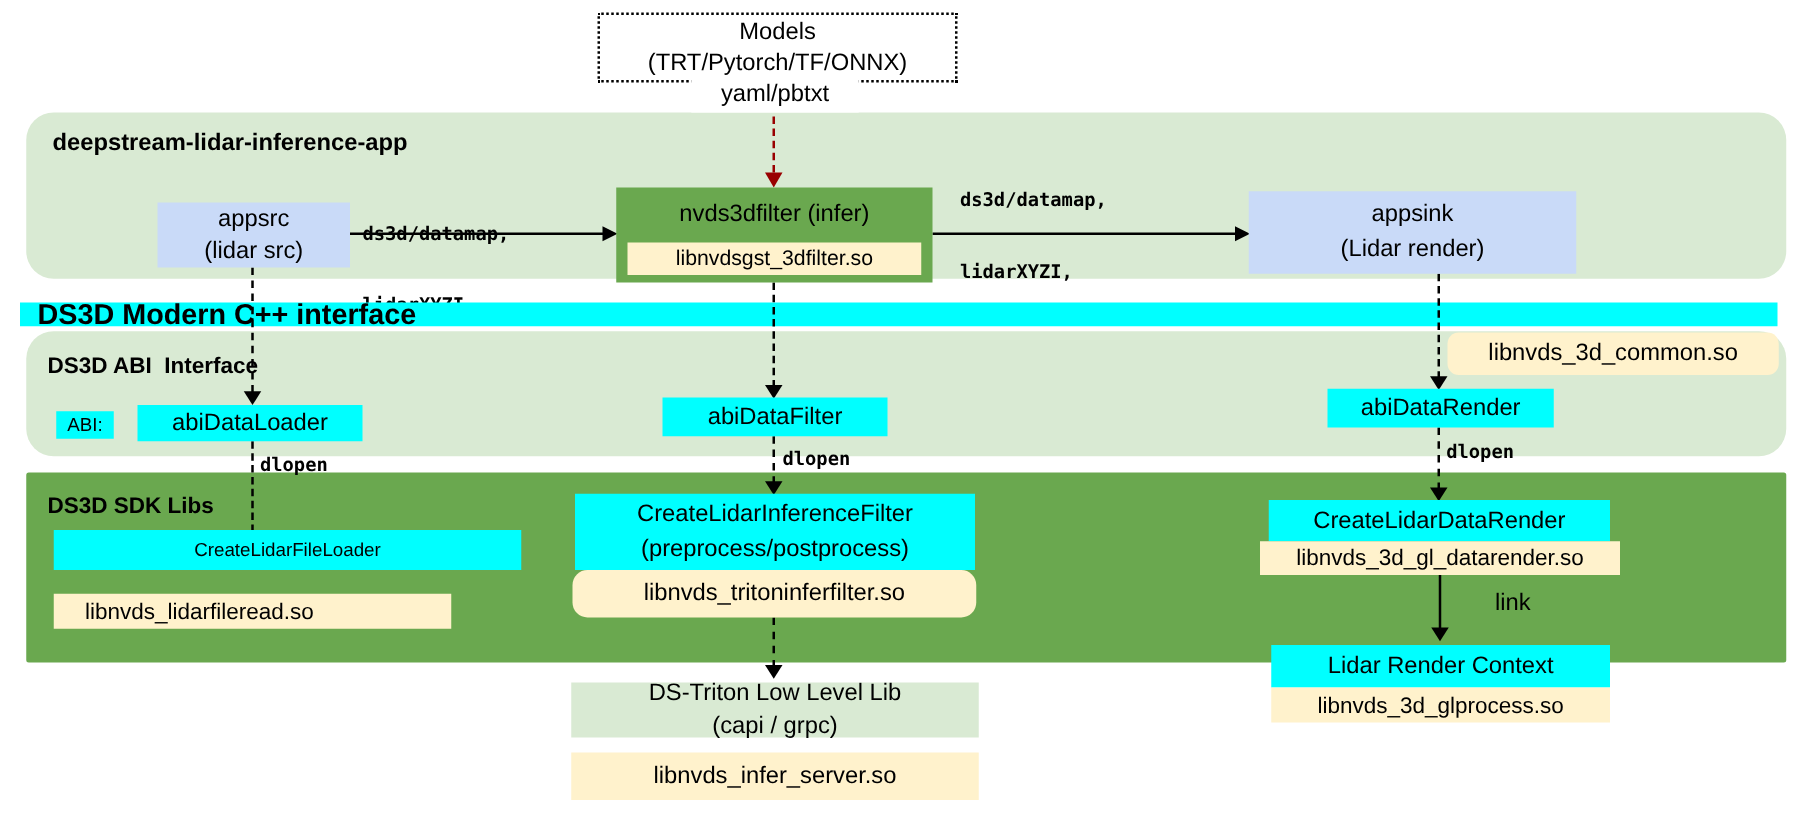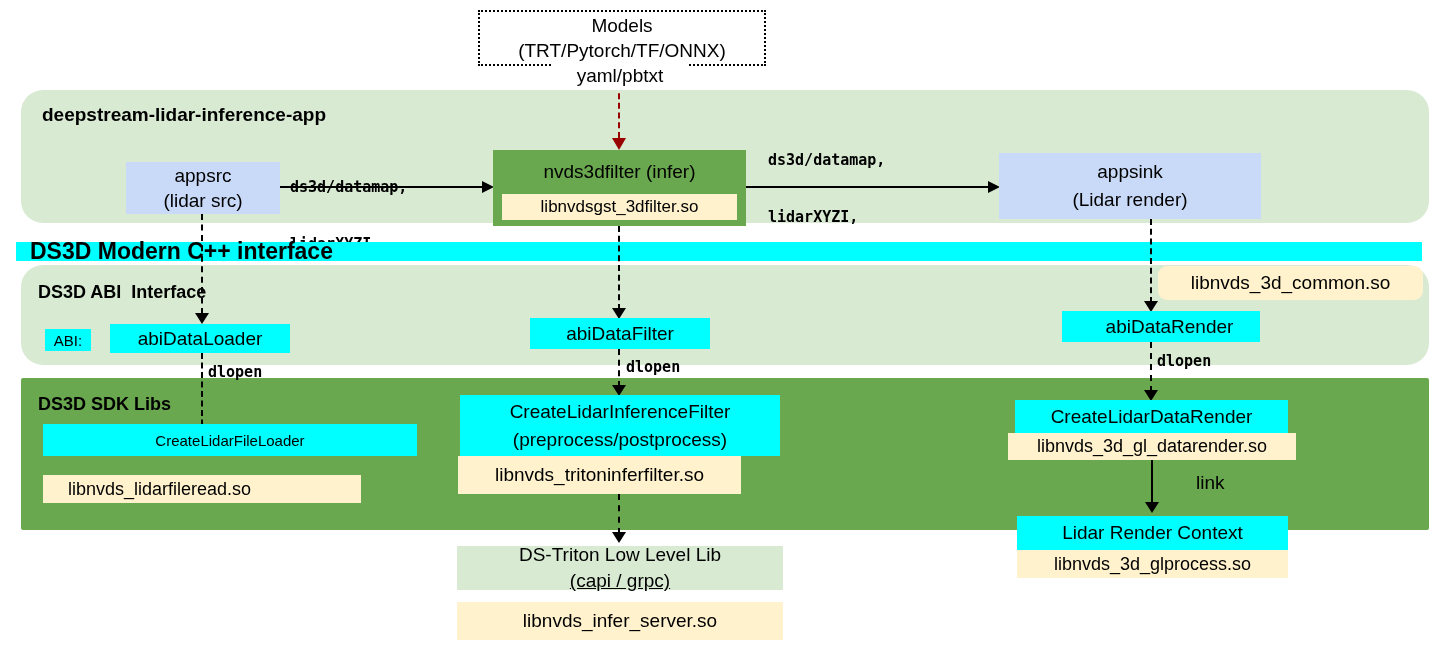--- a/index.html
+++ b/index.html
@@ -80,21 +80,21 @@
   </div>
 
   <div class="abs section" style="left:21px;top:265px;width:1408px;height:100px;">
     <div class="abs title" style="left:17px;top:17px;font-size:18px;text-align:right;">DS3D ABI  Interface</div>
   </div>
   <div class="abs center creambox z3" style="left:1158px;top:266px;width:265px;height:34px;border-radius:9px;font-size:19px;">libnvds_3d_common.so</div>
 
   <div class="abs center cyanbox" style="left:45px;top:329px;width:46px;height:22px;font-size:15px;">ABI:</div>
   <div class="abs center cyanbox z3" style="left:110px;top:324px;width:180px;height:29px;font-size:19px;">abiDataLoader</div>
   <div class="abs center cyanbox z3" style="left:530px;top:318px;width:180px;height:31px;font-size:19px;">abiDataFilter</div>
-  <div class="abs center cyanbox z3" style="left:1062px;top:311px;width:181px;height:31px;font-size:19px;padding-left:17px;">abiDataRender</div>
+  <div class="abs center cyanbox z3" style="left:1062px;top:311px;width:181px;height:31px;font-size:19px;">abiDataRender</div>
 
   <div class="abs vdash" style="left:201px;top:214px;height:100px;"></div>
   <div class="abs head-down" style="left:195px;top:313px;"></div>
 
   <div class="abs vdash" style="left:618px;top:226px;height:84px;"></div>
   <div class="abs head-down" style="left:612px;top:308px;"></div>
 
   <div class="abs vdash" style="left:1150px;top:219px;height:84px;"></div>
   <div class="abs head-down" style="left:1144px;top:301px;"></div>
 
@@ -116,34 +116,34 @@
 
   <div class="abs center cyanbox z3" style="left:43px;top:424px;width:374px;height:32px;font-size:15px;">CreateLidarFileLoader</div>
   <div class="abs creambox z3 libtext" style="left:43px;top:475px;width:318px;height:28px;display:flex;align-items:center;padding-left:0;">
     <span style="margin-left:25px;">libnvds_lidarfileread.so</span>
   </div>
 
   <div class="abs center cyanbox z3" style="left:460px;top:395px;width:320px;height:61px;">
     <div class="boxtext" style="line-height:28px;">CreateLidarInferenceFilter</div>
     <div class="boxtext" style="line-height:28px;">(preprocess/postprocess)</div>
   </div>
-  <div class="abs center creambox z3" style="left:458px;top:456px;width:283px;height:38px;font-size:19px;">libnvds_tritoninferfilter.so</div>
+  <div class="abs center creambox z3" style="left:458px;top:456px;width:323px;height:38px;font-size:19px;border-radius:12px;">libnvds_tritoninferfilter.so</div>
 
   <div class="abs center cyanbox z3" style="left:1015px;top:400px;width:273px;height:33px;font-size:19px;">CreateLidarDataRender</div>
   <div class="abs center creambox z3" style="left:1008px;top:433px;width:288px;height:27px;font-size:18px;">libnvds_3d_gl_datarender.so</div>
 
   <div class="abs vsolid" style="left:1151px;top:460px;height:43px;"></div>
   <div class="abs head-down" style="left:1145px;top:502px;"></div>
   <div class="abs z3" style="left:1196px;top:472px;font-size:19px;">link</div>
 
   <div class="abs center cyanbox z3" style="left:1017px;top:516px;width:271px;height:34px;font-size:19px;">Lidar Render Context</div>
   <div class="abs center creambox z3" style="left:1017px;top:550px;width:271px;height:28px;font-size:18px;">libnvds_3d_glprocess.so</div>
 
   <div class="abs vdash" style="left:618px;top:494px;height:40px;"></div>
   <div class="abs head-down" style="left:612px;top:532px;"></div>
 
   <div class="abs center" style="left:457px;top:546px;width:326px;height:44px;background:#d9ead3;">
     <div class="boxtext" style="line-height:26px;">DS-Triton Low Level Lib</div>
-    <div class="boxtext" style="line-height:26px;text-decoration:underline;">(capi / grpc)</div>
+    <div class="boxtext" style="line-height:26px;">(capi / grpc)</div>
   </div>
   <div class="abs center creambox" style="left:457px;top:602px;width:326px;height:38px;font-size:19px;">libnvds_infer_server.so</div>
 
 </div>
 
 </body></html>

